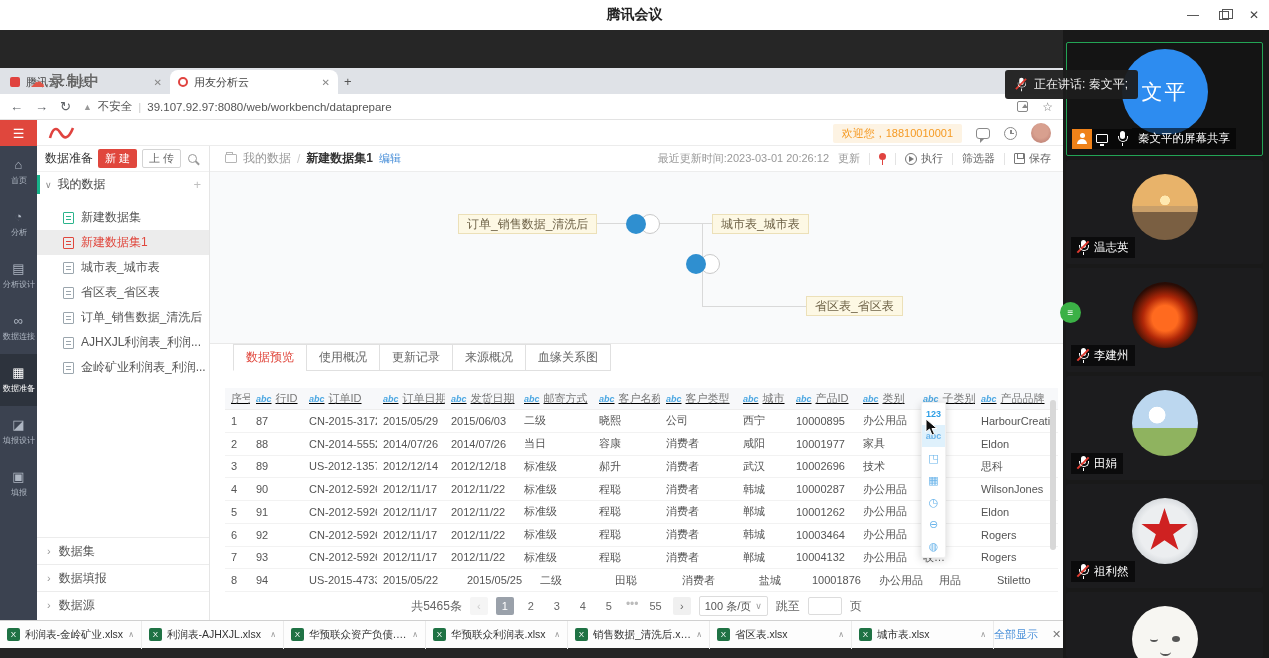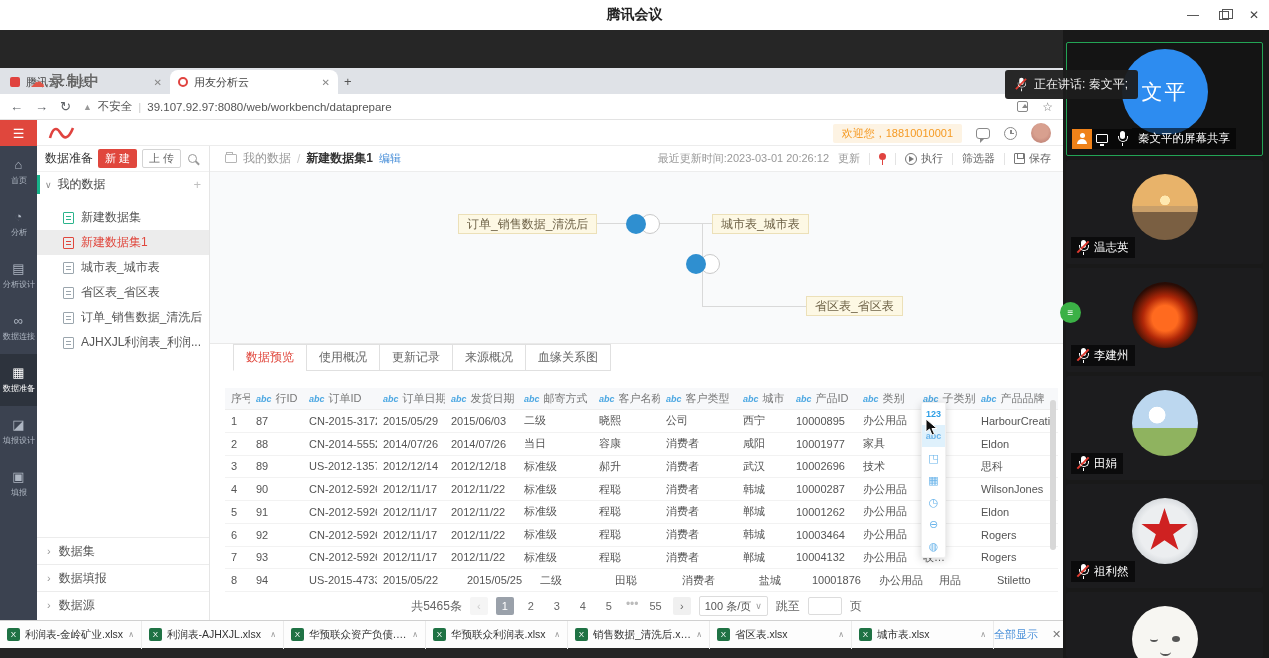--- a/index.html
+++ b/index.html
@@ -111,21 +111,21 @@
   .ptabs { position:absolute; left:210px; top:276px; width:853px; height:27px; background:#fff; display:flex; align-items:flex-end; padding-left:23px; }
   .ptab { border:1px solid #e0e0e0; background:#fff; font-size:12px; color:#666; padding:4px 12px; margin-right:-1px; }
   .ptab.active { color:#e0473d; border-bottom-color:#fff; }
   .ptabs .base { position:absolute; left:0; bottom:0; width:100%; height:1px; background:#e7e7e7; z-index:-1; }
   .actions { position:absolute; left:210px; top:303px; width:853px; height:21px; display:flex; align-items:center; justify-content:flex-end; gap:9px; padding-right:14px; font-size:11px; color:#555; background:#fff; }
   .actions .disabled { color:#c8c8c8; }
 
   
   .dtable { position:absolute; left:225px; top:320px; width:833px; height:204px; overflow:hidden; background:#fff; }
   .trow { display:flex; width:860px; }
-  .trow.h { background:#f7f8fa; height:22px; border-bottom:1px solid #eee; }
+  .trow.h { background:#f7f8fa; height:22px; border-bottom:1px solid #eee;text-decoration:underline; }
   .trow.r { height:22.75px; border-bottom:1px solid #f2f2f2; }
   .tcell { flex:0 0 auto; overflow:hidden; white-space:nowrap; font-size:11px; color:#555; display:flex; align-items:center; gap:4px; padding:0 6px; }
   .trow.h .tcell { color:#777; }
   .abct { color:#4ba7e2; font-size:9px; font-weight:bold; }
   .vscroll { position:absolute; left:1050px; top:332px; width:6px; height:150px; background:#d8d8d8; border-radius:3px; }
 
   
   .typemenu { position:absolute; left:921px; top:334px; width:25px; background:#fff; box-shadow:0 2px 8px rgba(0,0,0,.18); border:1px solid #f0f0f0; border-radius:2px; z-index:20; }
   .tmitem { height:22px; display:flex; align-items:center; justify-content:center; font-size:11px; color:#6ab4ea; }
   .tmitem.num { font-size:9px; font-weight:bold; color:#2e9fe6; }
@@ -313,20 +313,24 @@
             <span>省区表_省区表</span>
           </div>
           <div class="titem">
             <span class="doc" style="color: rgb(154, 165, 173);"></span>
             <span>订单_销售数据_清洗后</span>
           </div>
           <div class="titem">
             <span class="doc" style="color: rgb(154, 165, 173);"></span>
             <span>AJHXJL利润表_利润...</span>
           </div>
+          <div class="titem">
+            <span class="doc" style="color: rgb(154, 165, 173);"></span>
+            <span>金岭矿业利润表_利润...</span>
+          </div>
         </div>
       <div class="psections" id="sections">
           <div class="psec">
             <span class="ch">›</span>
             <span>数据集</span>
           </div>
           <div class="psec">
             <span class="ch">›</span>
             <span>数据填报</span>
           </div>

